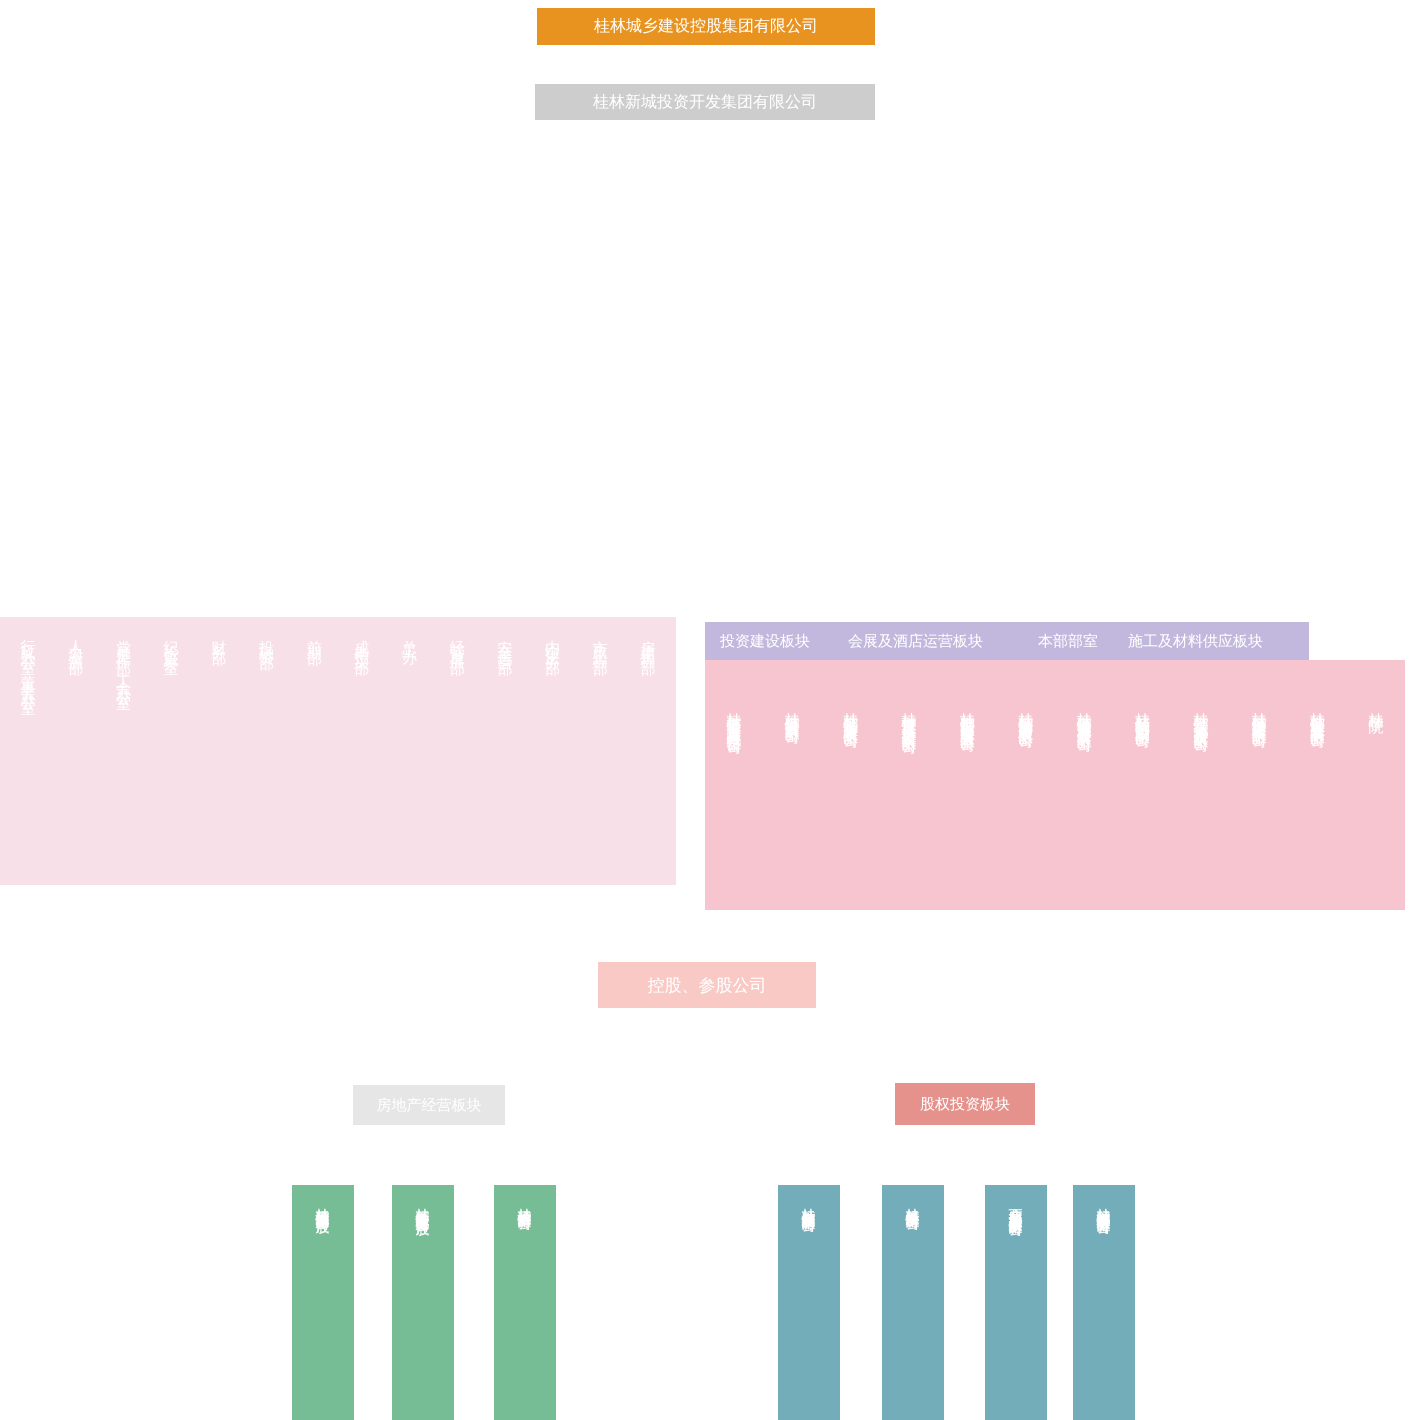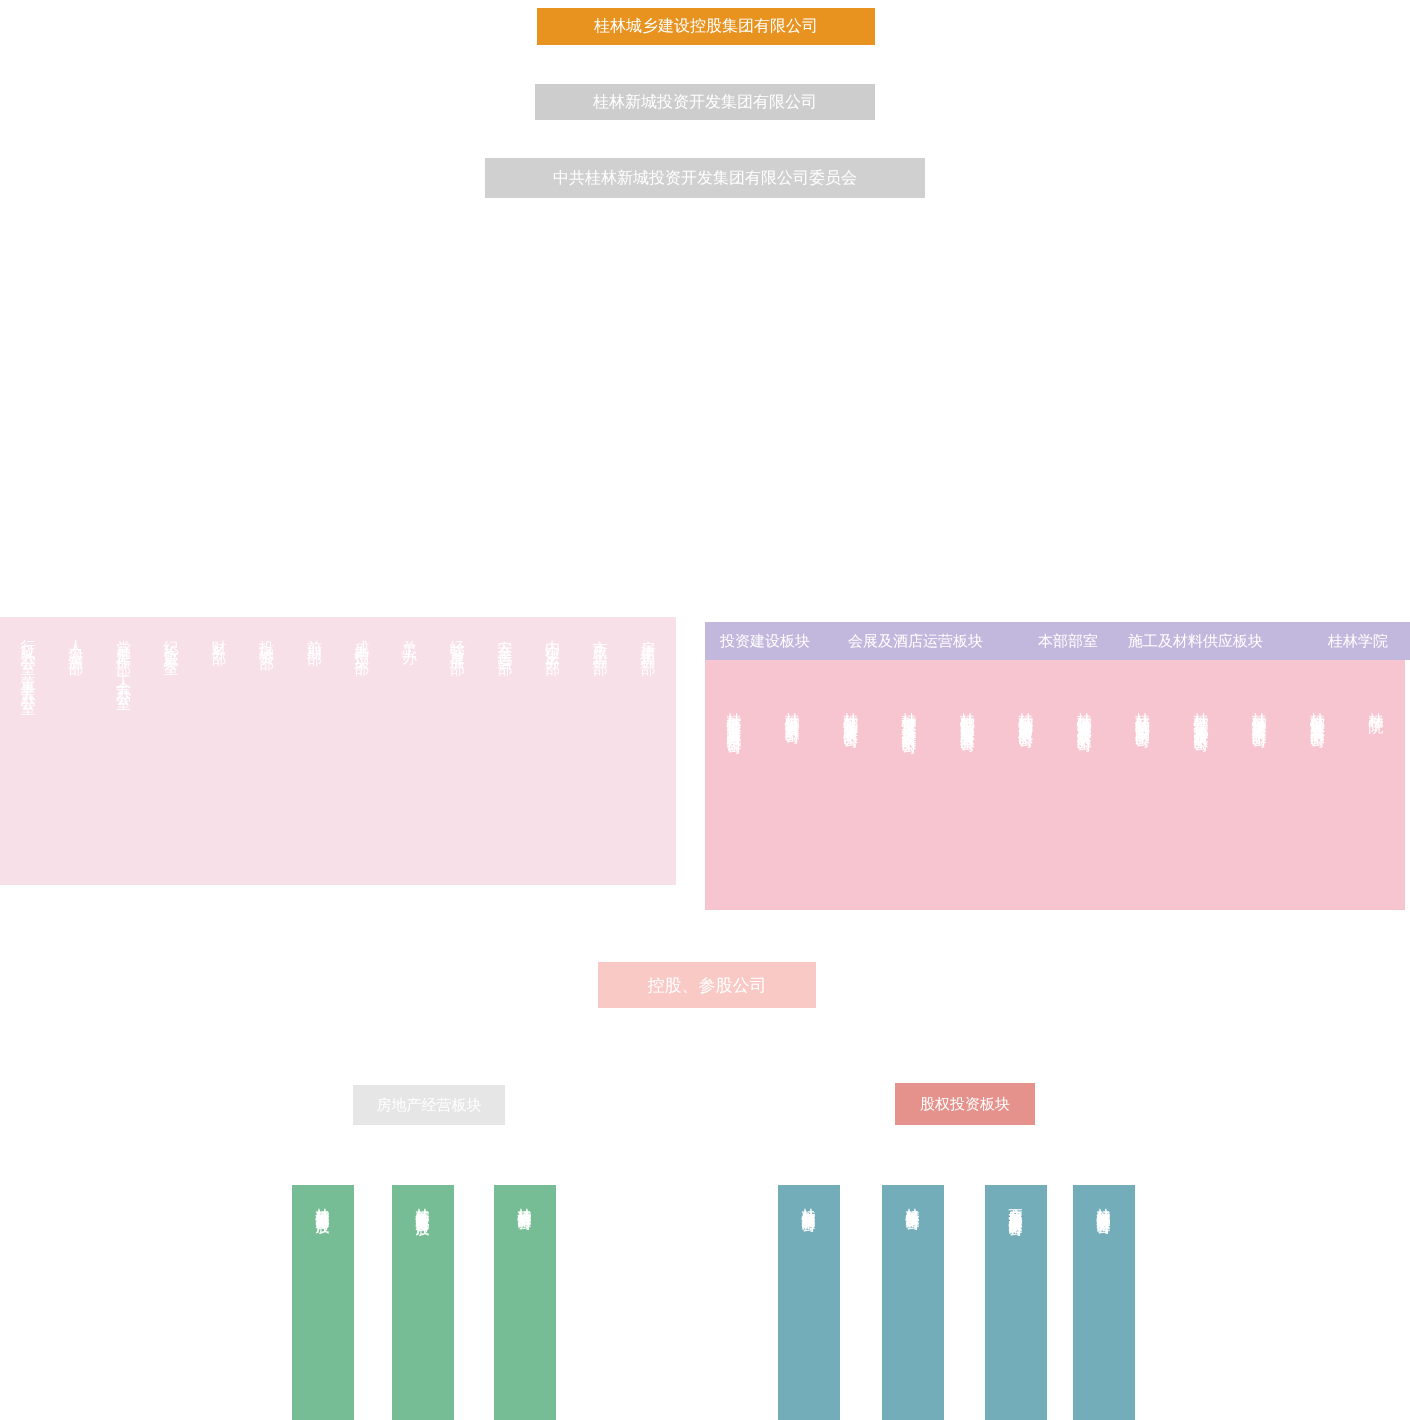--- a/index.html
+++ b/index.html
@@ -62,21 +62,21 @@
     display: flex;
     justify-content: space-between;
     align-items: flex-start;
     padding: 11px 16px 0;
   }
   .departments-panel .vcol { font-size: 15px; letter-spacing: 5px; line-height: 24px; height: 248px; }
 
   .blocks-band {
     position: absolute;
     left: 705px; top: 622px;
-    width: 705px; height: 38px;
+    width: 604px; height: 38px;
     background: rgba(110,85,175,0.42);
     text-align: right;
   }
   .block-label {
     position: absolute; top: 0;
     height: 38px; line-height: 38px;
     color: #fff; font-size: 15px;
     white-space: nowrap;
   }
 
@@ -117,23 +117,20 @@
   <div class="bg"></div>
 
   <div class="box root-box">
     <span>桂林城乡建设控股集团有限公司</span>
   </div>
 
   <div class="box group-box">
     <span>桂林新城投资开发集团有限公司</span>
   </div>
 
-  <div class="box committee-box">
-    <span>中共桂林新城投资开发集团有限公司委员会</span>
-  </div>
 
   <div class="box board-box">
     <span>董事会</span>
   </div>
 
   <div class="box supervisory-box">
     <span>监事会</span>
   </div>
 
   <div class="box union-box">

